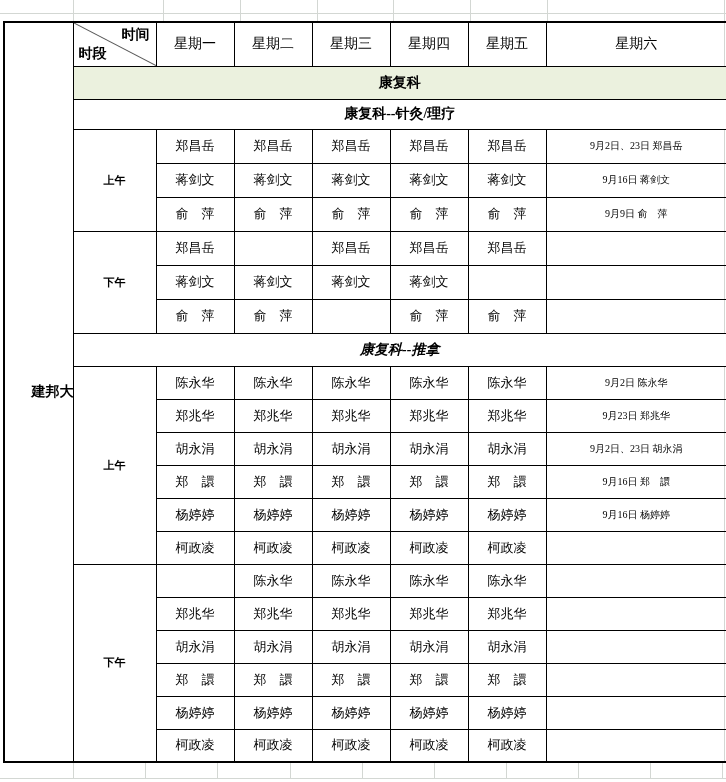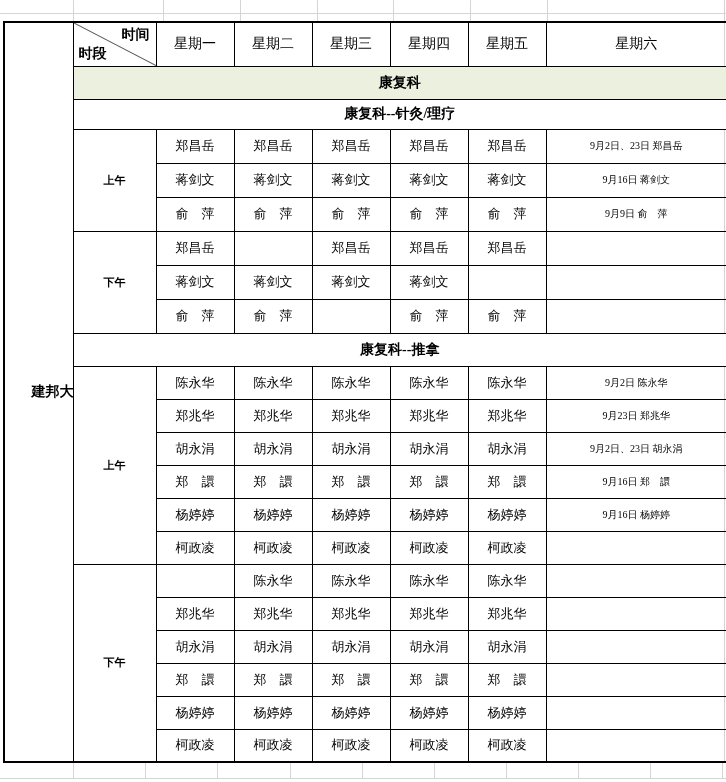--- a/index.html
+++ b/index.html
@@ -146,21 +146,21 @@
           <td class="cell sat"></td>
         </tr>
         <tr style="height: 34px;">
           <td class="cell">俞　萍</td>
           <td class="cell">俞　萍</td>
           <td class="cell"></td>
           <td class="cell">俞　萍</td>
           <td class="cell">俞　萍</td>
           <td class="cell sat"></td>
         </tr>
-        <tr style="height: 33px;">
+        <tr style="height: 33px; font-style: italic;">
           <td colspan="7" class="section-title">康复科--推拿</td>
         </tr>
         <tr style="height: 33px;">
           <td rowspan="6" class="period">上午</td>
           <td class="cell">陈永华</td>
           <td class="cell">陈永华</td>
           <td class="cell">陈永华</td>
           <td class="cell">陈永华</td>
           <td class="cell">陈永华</td>
           <td class="cell sat">9月2日 陈永华</td>

